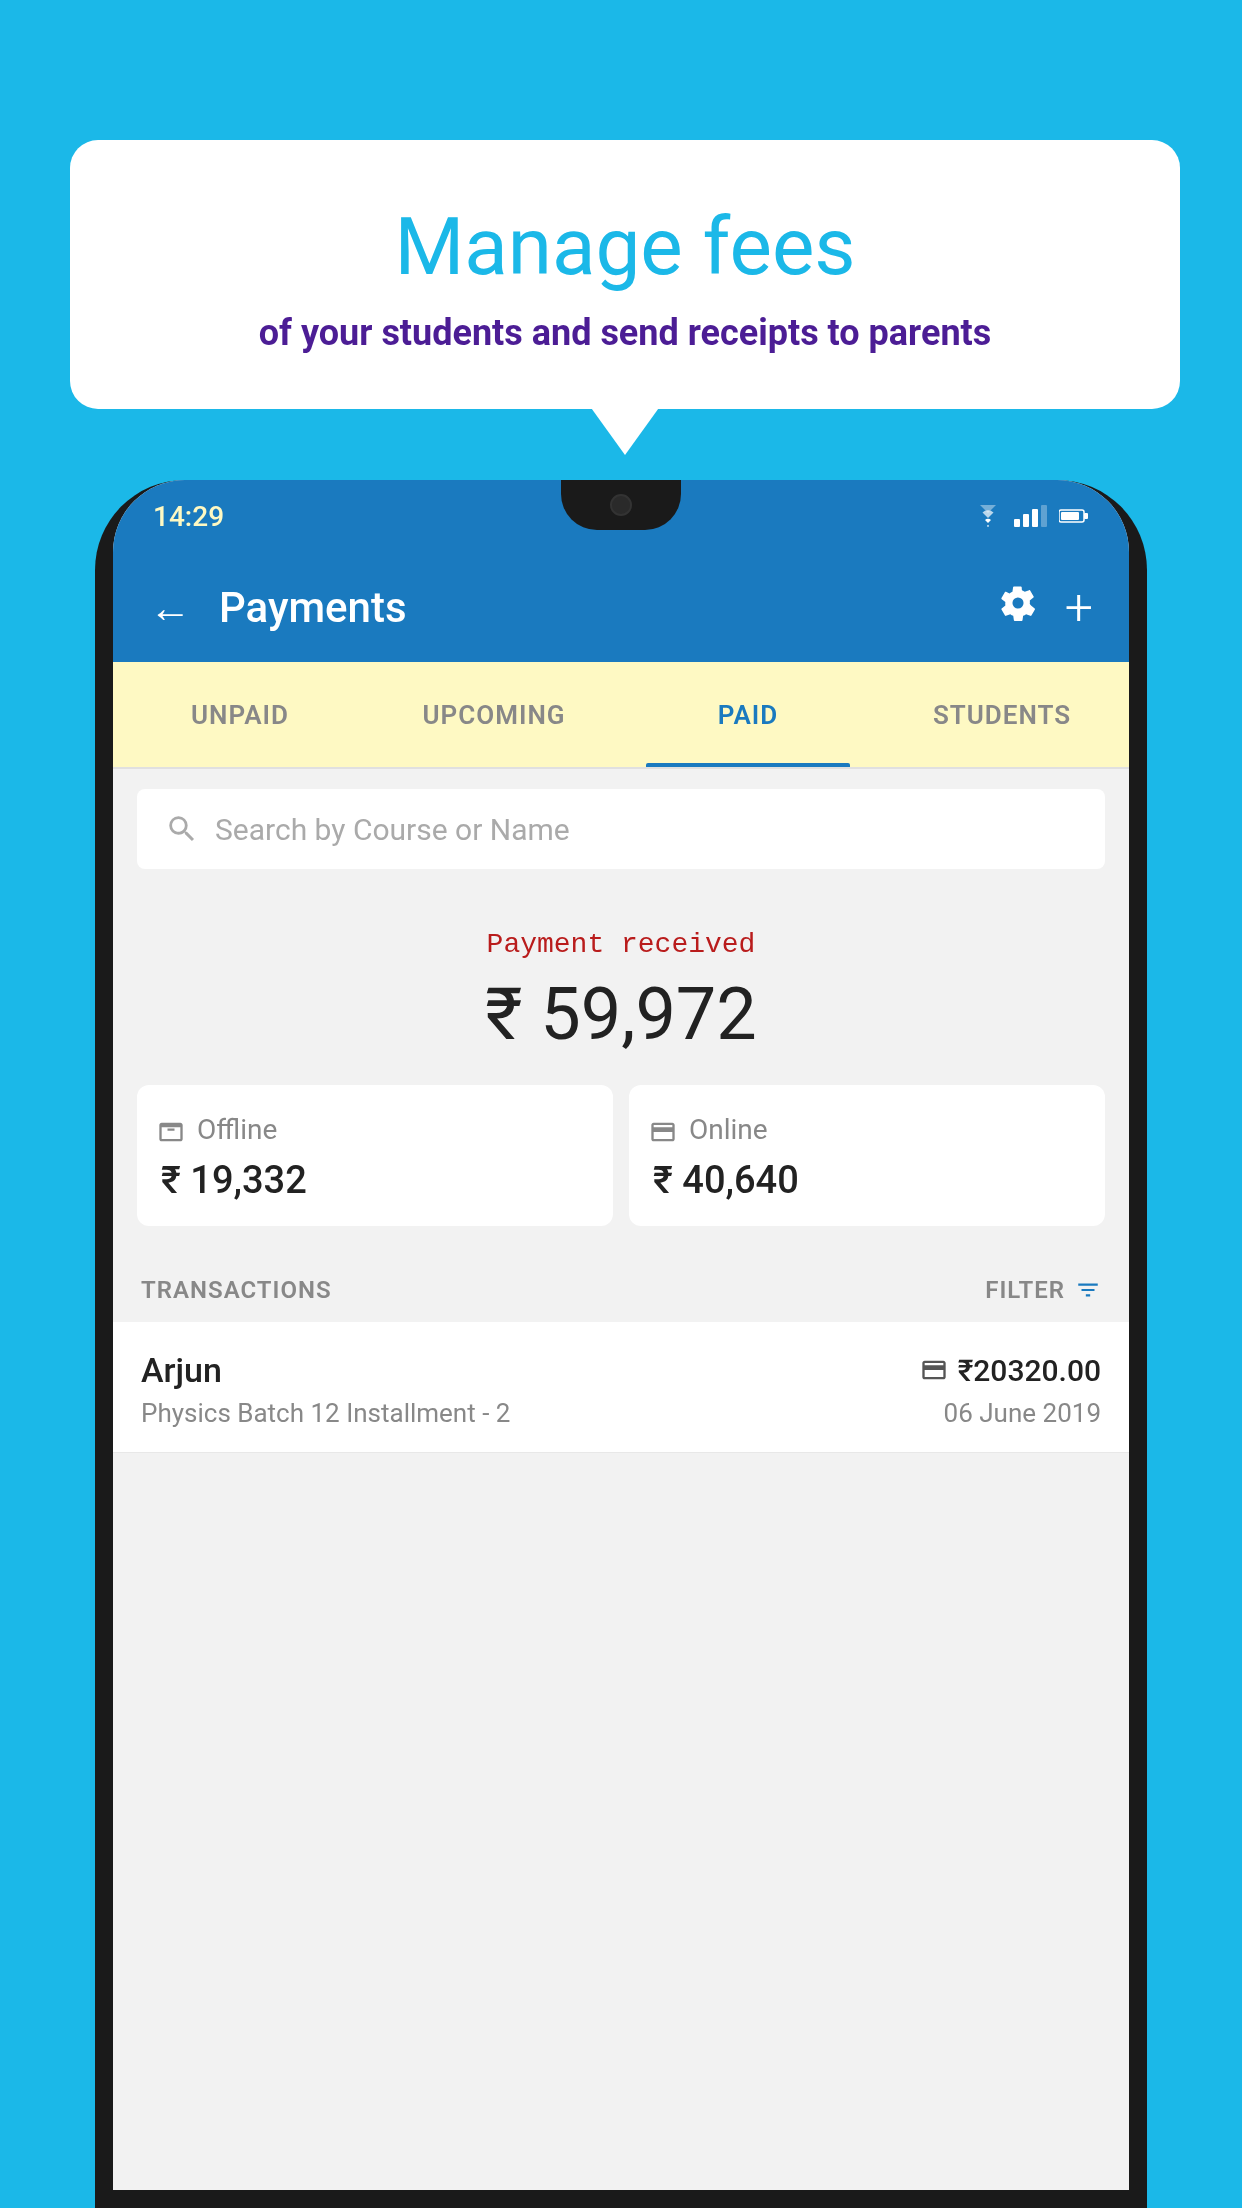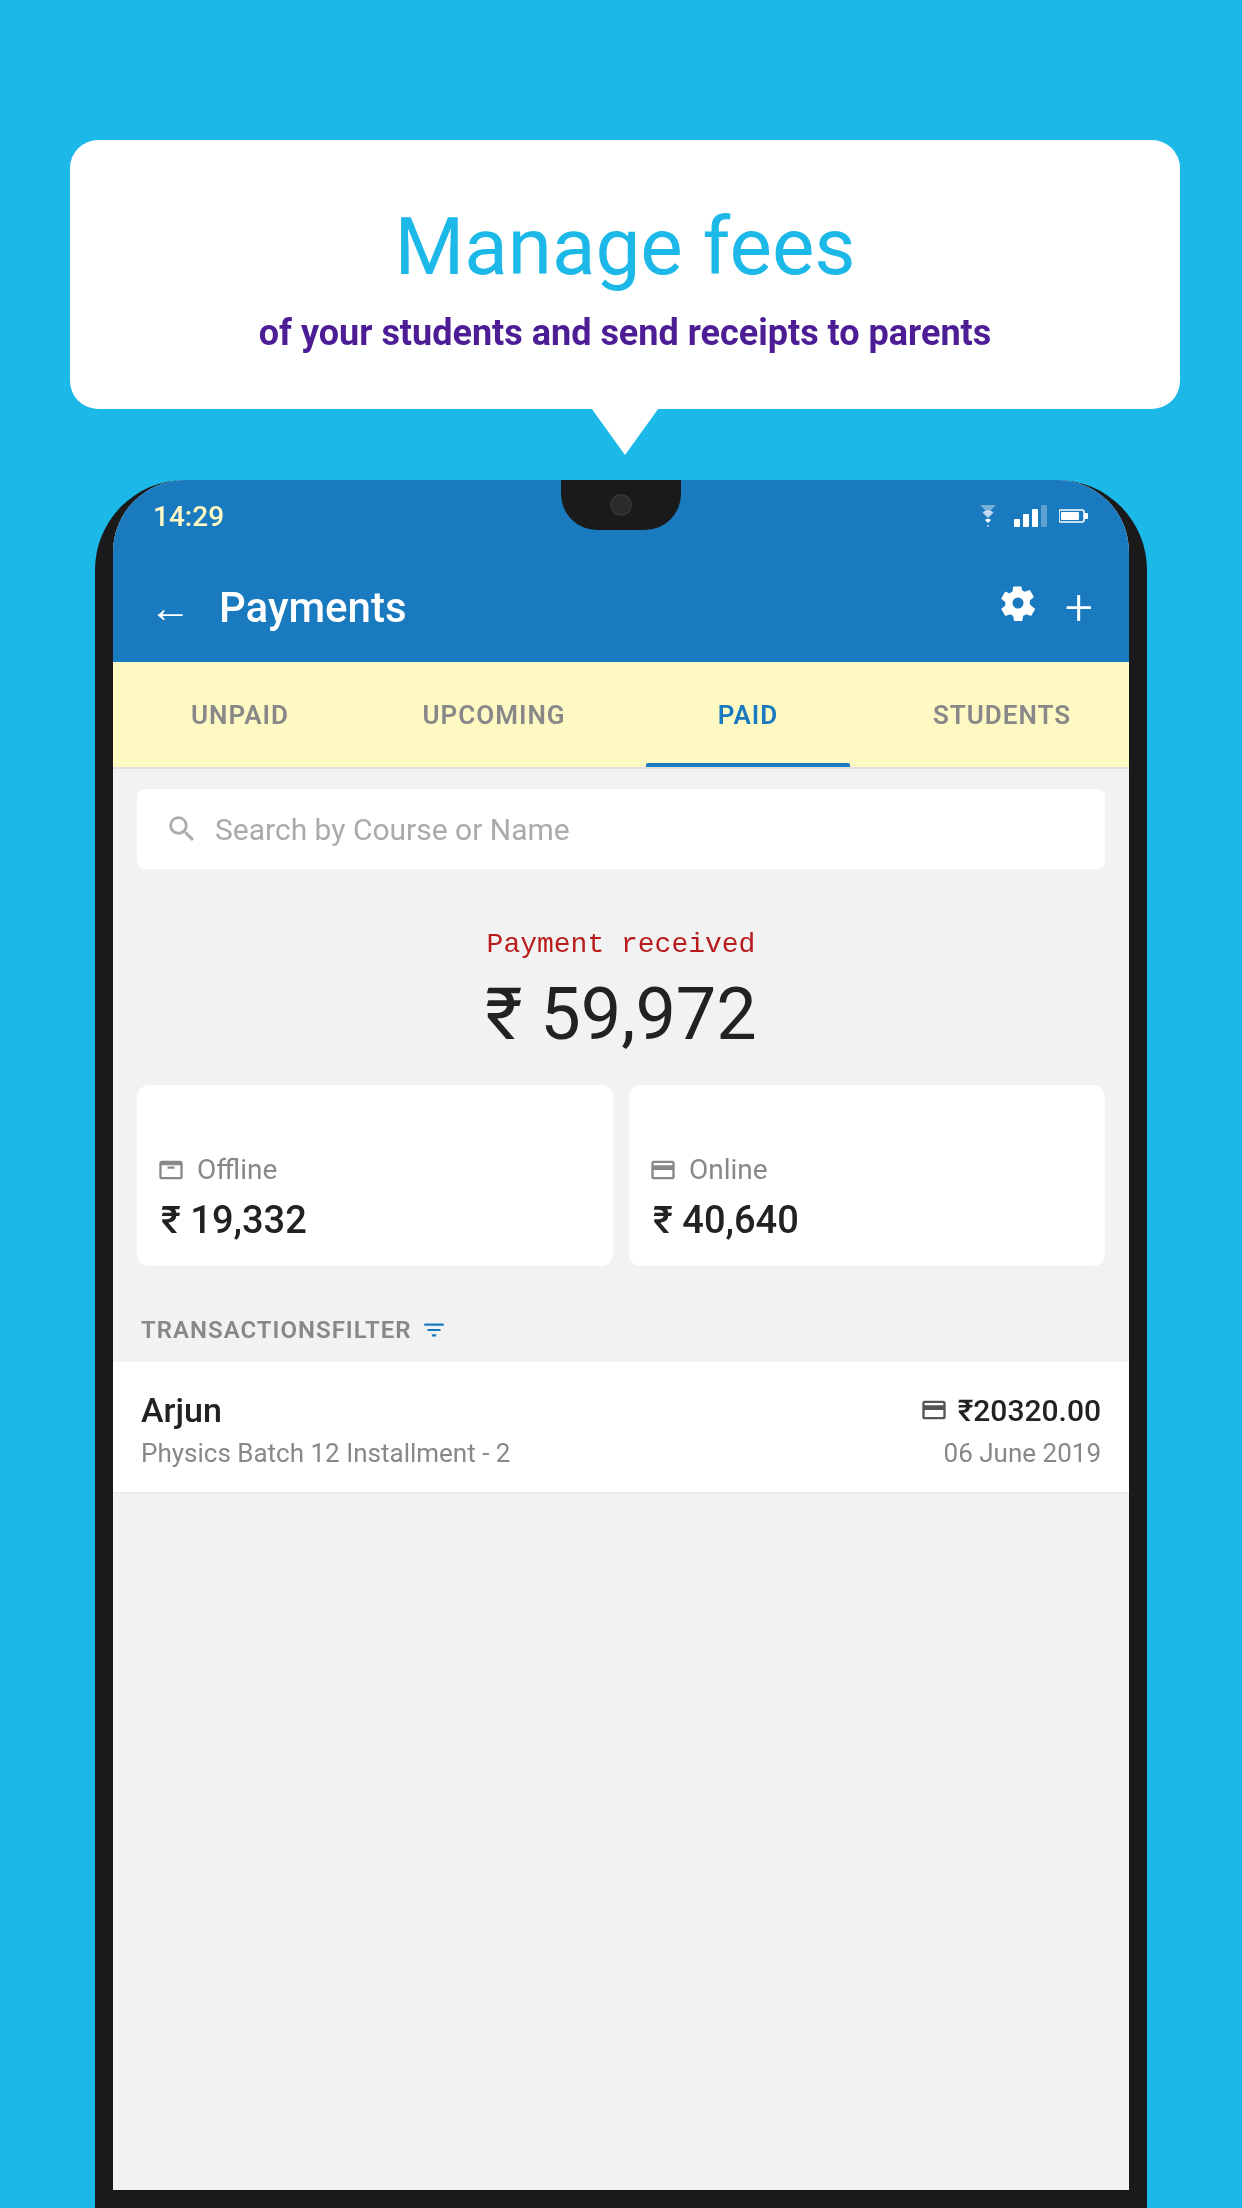--- a/index.html
+++ b/index.html
@@ -247,42 +247,42 @@
     .payment-card {
       flex: 1;
       background: white;
       border-radius: 12px;
       padding: 28px 20px 24px;
       text-align: left;
     }
 
     .card-header {
       display: flex;
-      align-items: center;
+      align-items: flex-end;
       gap: 12px;
       margin-bottom: 12px;
-      margin-top: 40px;
     }
 
     .card-label {
       color: #888;
       font-size: 28px;
     }
 
     .card-amount {
       color: #222;
       font-size: 38px;
       font-weight: 500;
       padding-left: 4px;
     }
 
     
     .transactions-header {
       background: #f2f2f2;
       display: flex;
+      justify-content: space-between;
       align-items: center;
       padding: 22px 28px 18px;
     }
 
     .transactions-label {
       font-size: 24px;
       color: #888;
       font-weight: 600;
       letter-spacing: 1px;
     }

